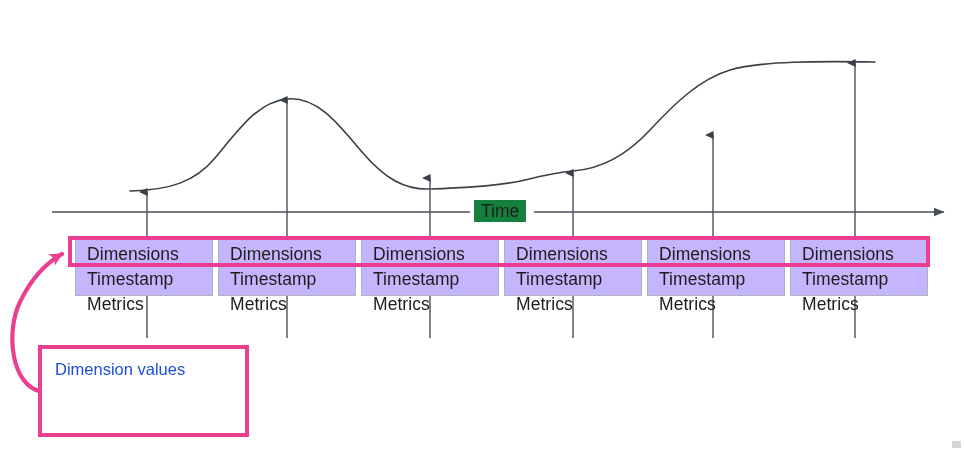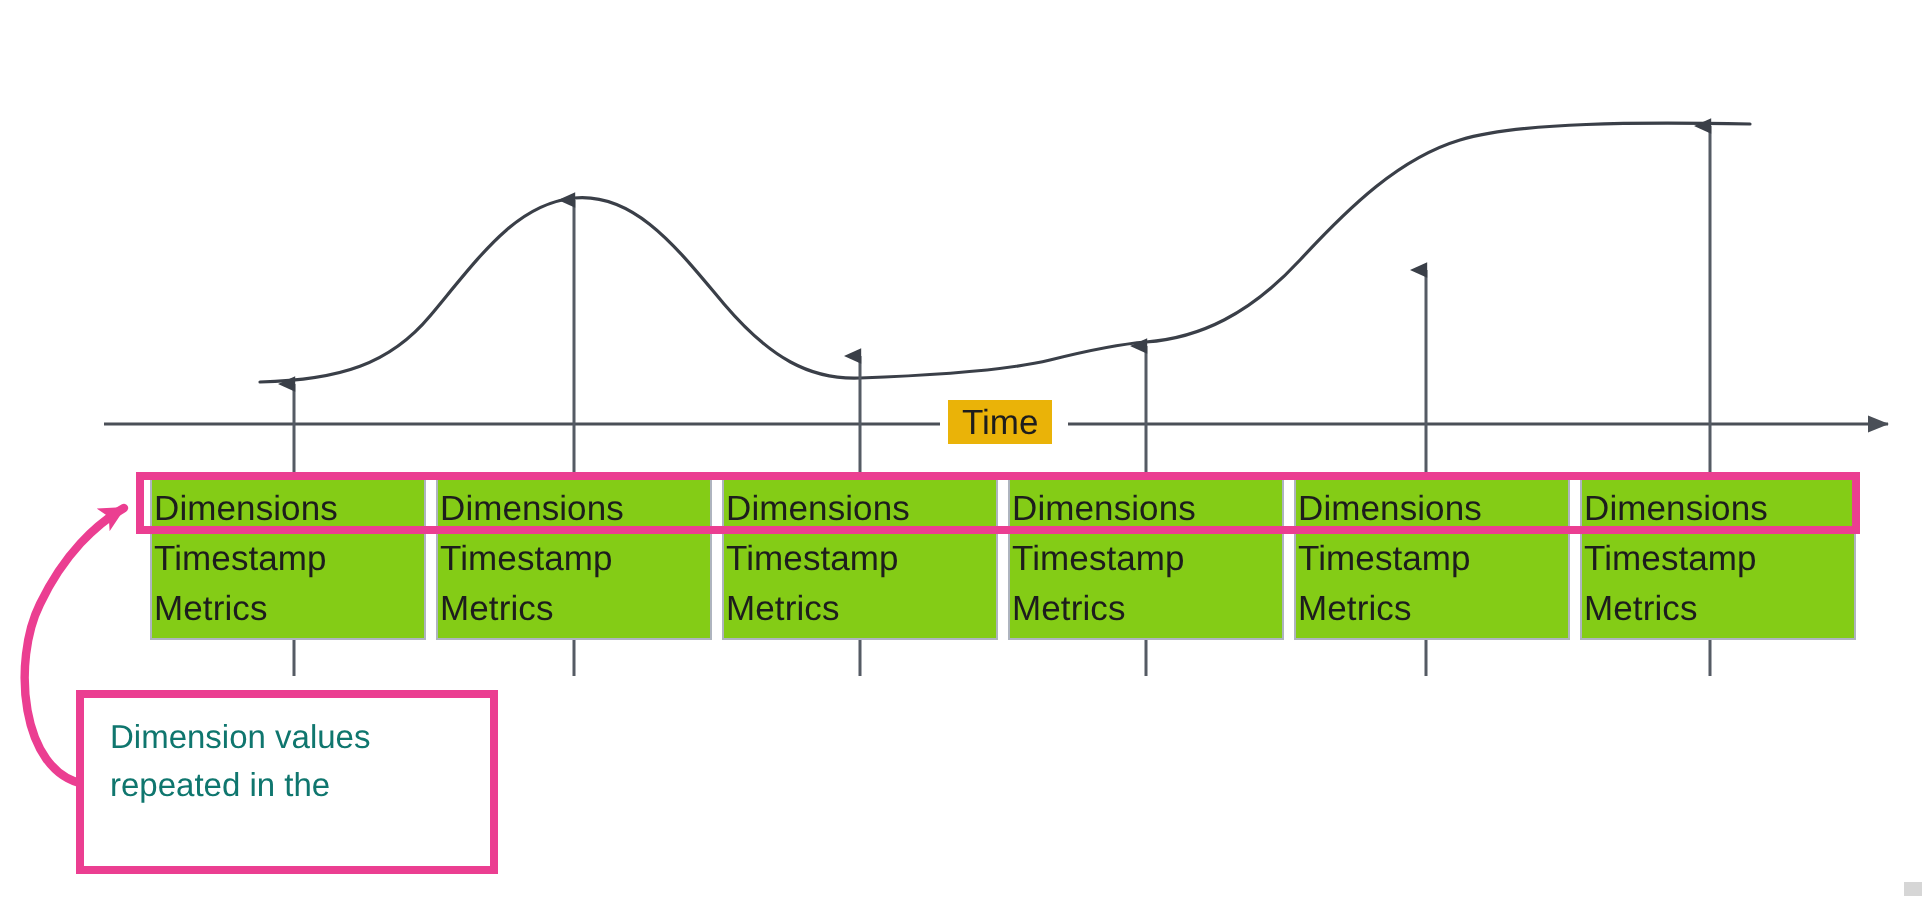--- a/index.html
+++ b/index.html
@@ -21,25 +21,25 @@
     position: absolute;
     top: 0;
     left: 0;
     width: 964px;
     height: 450px;
   }
   .rec-box {
     position: absolute;
     box-sizing: border-box;
     border: 1.4px solid #aeb4bf;
-    background: #84cc16;
+    background: #c4b5fd;
     width: 138px;
-    height: 84px;
+    height: 60px;
     top: 236px;
-    padding: 5px 0 0 1px;
+    padding: 5px 0 0 11px;
   }
   .rec-line {
     font-size: 17.5px;
     line-height: 25px;
     color: #1d1d1d;
     white-space: nowrap;
     letter-spacing: 0.05px;
   }
   .hl-rect {
     position: absolute;
@@ -58,30 +58,30 @@
     top: 345px;
     width: 211px;
     height: 92px;
     border: 4.5px solid #eb3e91;
     background: #ffffff;
     padding: 8px 0 0 13px;
   }
   .callout-line {
     font-size: 16.5px;
     line-height: 24px;
-    color: #0f766e;
+    color: #1d4ed8;
     white-space: nowrap;
   }
   .time-label {
     position: absolute;
     left: 474px;
     top: 200px;
     font-size: 17.5px;
     color: #1d1d1d;
-    background: #eab308;
+    background: #15803d;
     padding: 0 7px;
     line-height: 22px;
   }
   .corner-mark {
     position: absolute;
     right: 3px;
     bottom: 2px;
     width: 9px;
     height: 7px;
     background: #c8c8c8;
@@ -152,18 +152,17 @@
   <div class="rec-box" style="left:790px;">
     <div class="rec-line">Dimensions</div>
     <div class="rec-line">Timestamp</div>
     <div class="rec-line">Metrics</div>
   </div>
 
   <div class="hl-rect"></div>
 
   <div class="callout">
     <div class="callout-line">Dimension values</div>
-    <div class="callout-line">repeated in the</div>
   </div>
 
   <div class="corner-mark"></div>
 
 </div>
 
 </body></html>

